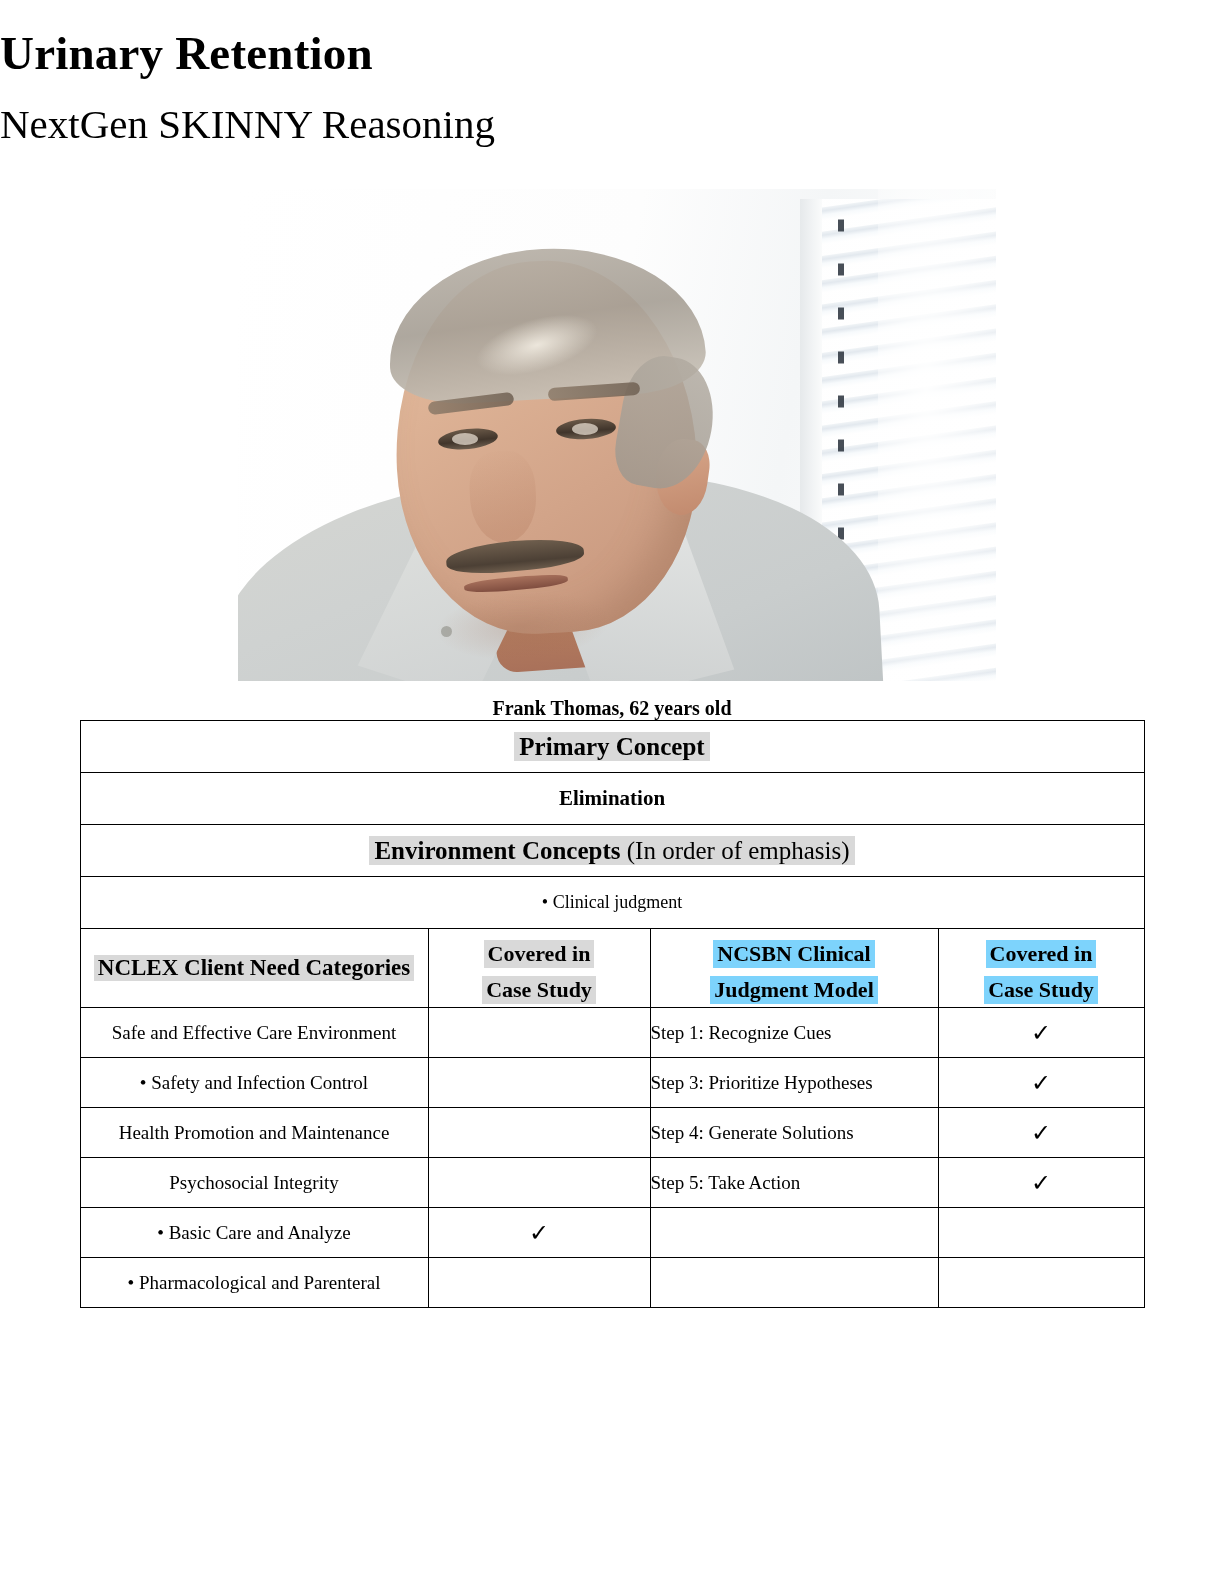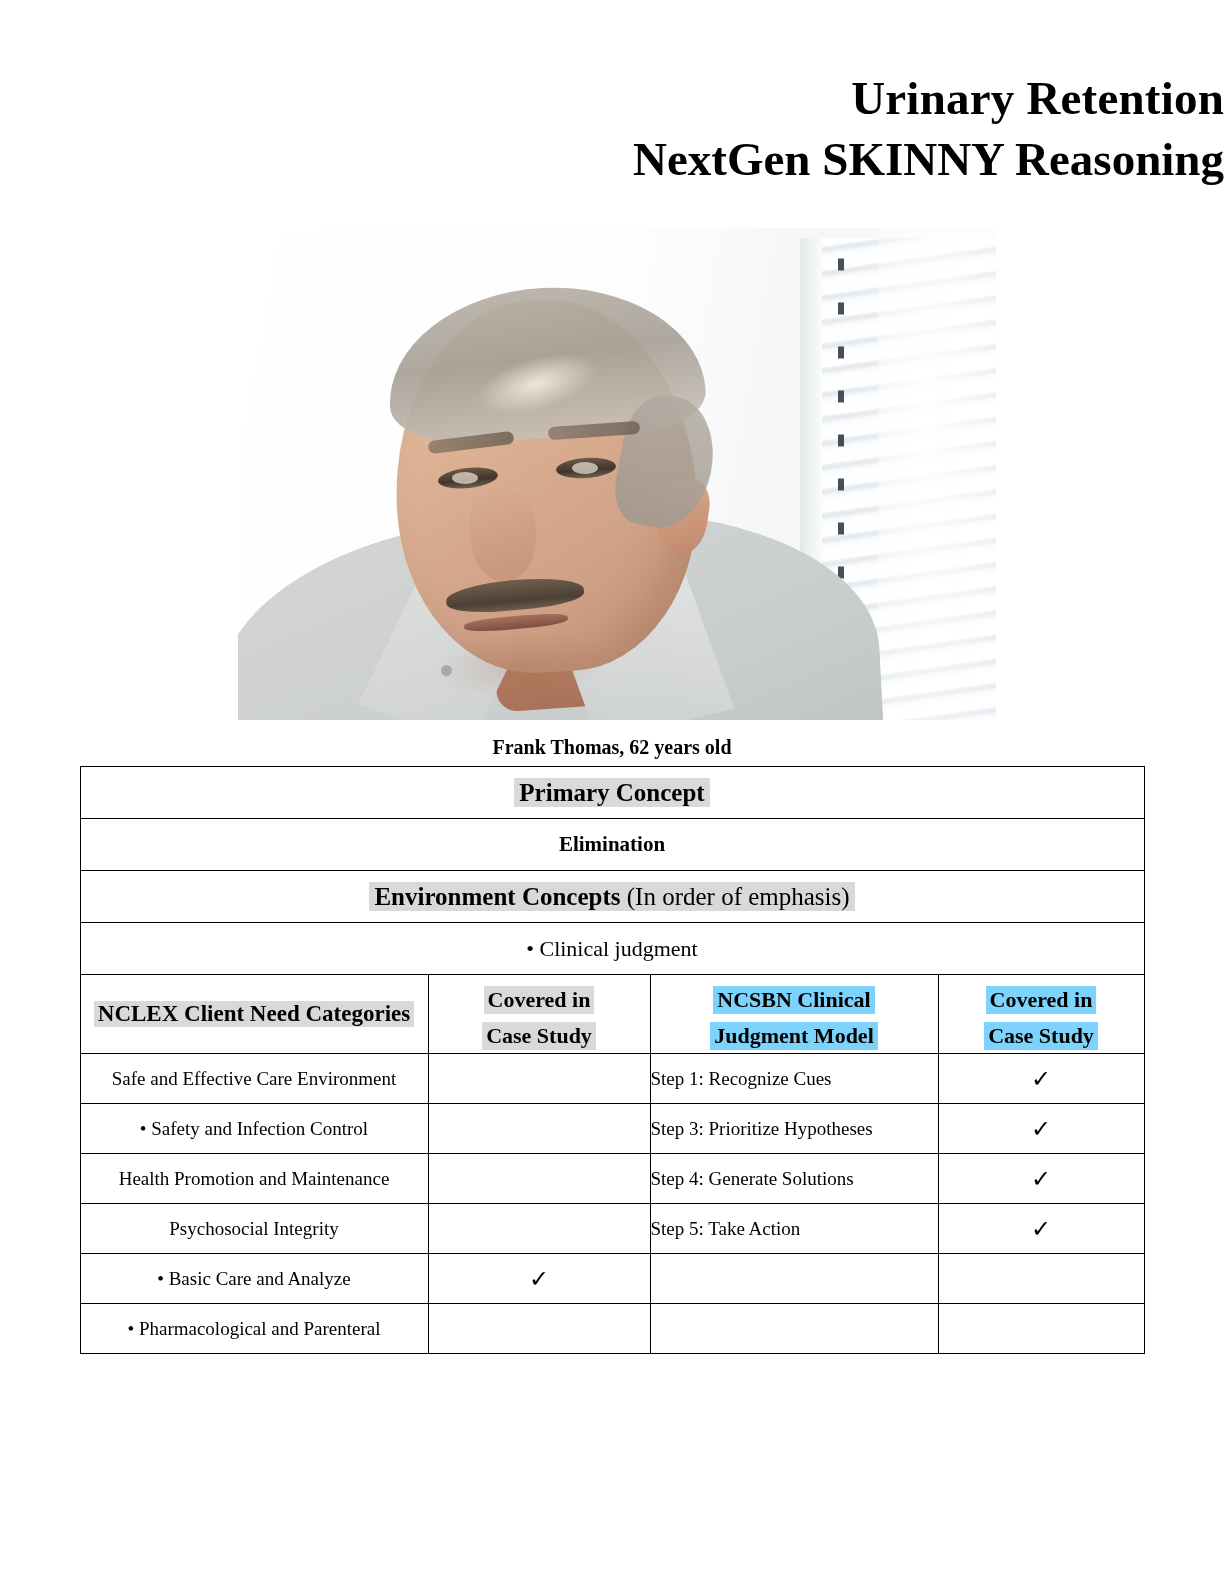--- a/index.html
+++ b/index.html
@@ -12,34 +12,34 @@
     width: 1224px;
     height: 1584px;
     font-family: "Liberation Serif", "DejaVu Serif", serif;
     color: #000000;
     position: relative;
     overflow: hidden;
   }
 
   
   .title-block {
-    padding-top: 72px;
-    text-align: right;
+    padding-top: 27px;
+    text-align: left;
   }
   .title-main {
     font-size: 47px;
     font-weight: bold;
     line-height: 1.12;
     letter-spacing: 0.2px;
   }
   .title-sub {
-    font-size: 47px;
-    font-weight: bold;
+    font-size: 41px;
+    font-weight: normal;
     line-height: 1.14;
-    margin-top: 8px;
+    margin-top: 21px;
   }
 
   
   .photo-wrap {
     margin-top: 42px;
     display: flex;
     justify-content: flex-start;
     padding-left: 238px;
   }
   .photo {
@@ -279,21 +279,20 @@
     background: radial-gradient(ellipse at center, rgba(255,250,240,0.75) 0%, rgba(255,250,240,0) 70%);
     transform: rotate(-16deg);
   }
 
   
   .caption {
     text-align: center;
     font-size: 20px;
     font-weight: bold;
     margin-top: 16px;
-    margin-bottom: 7px;
   }
 
   
   .concept-table {
     width: 1064px;
     margin: 0 auto;
     border-collapse: collapse;
     table-layout: fixed;
   }
   .concept-table td {
@@ -316,21 +315,21 @@
     font-weight: bold;
   }
   .t-inter-hl {
     background: #d9d9d9;
     padding: 1px 5px;
     font-size: 25px;
   }
   .t-inter-hl b { font-weight: bold; }
   .t-inter-hl span.normal { font-weight: normal; }
   .t-bullet-line {
-    font-size: 22px;
+    font-size: 18px;
     font-weight: normal;
     font-family: Liberation Serif, serif;
   }
 
   .head-row td {
     height: 78px;
     text-align: center;
     vertical-align: middle;
   }
   .hl-gray {

